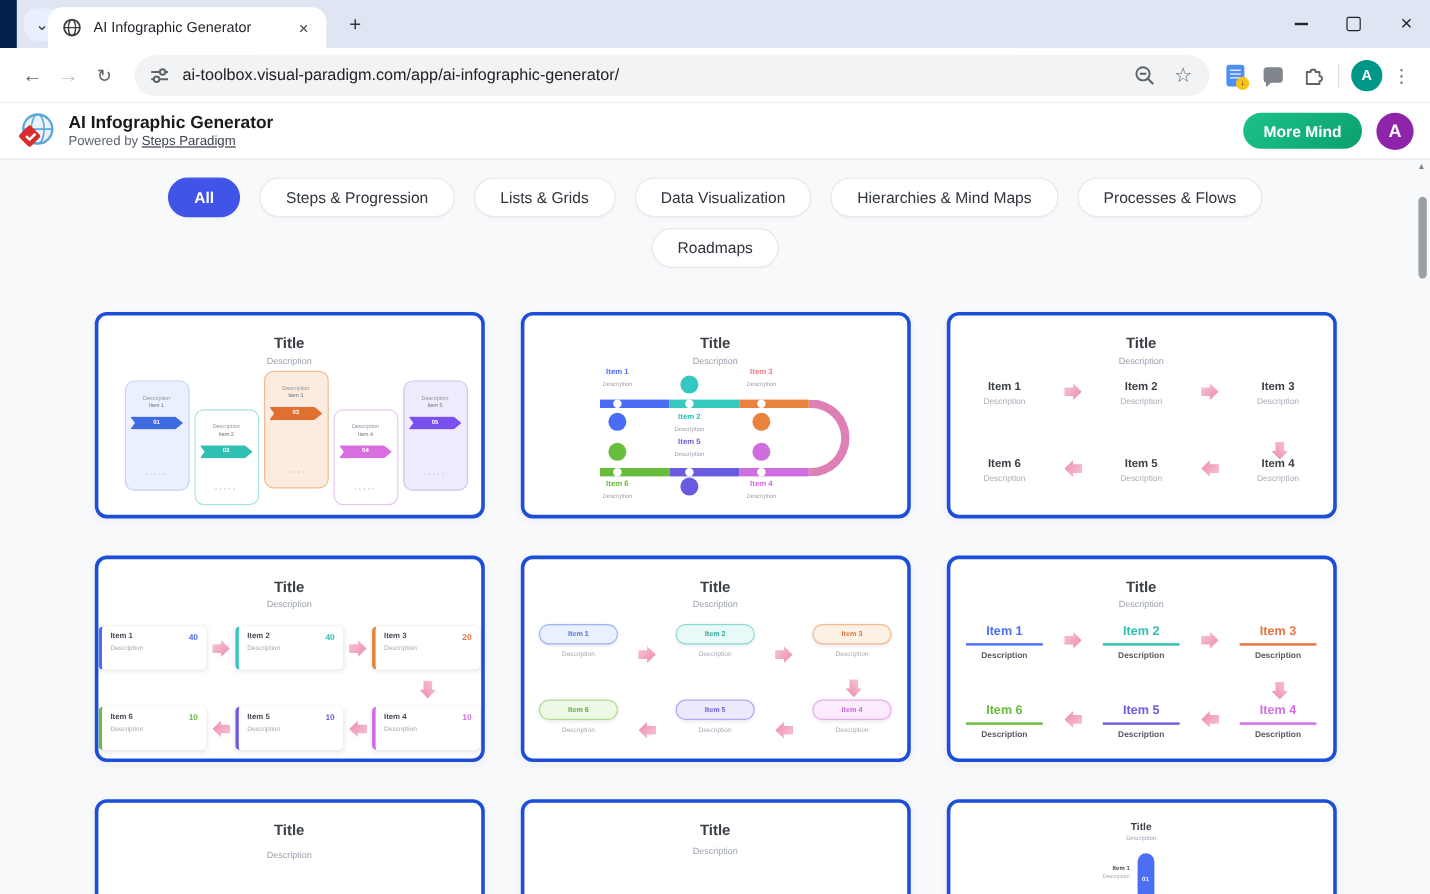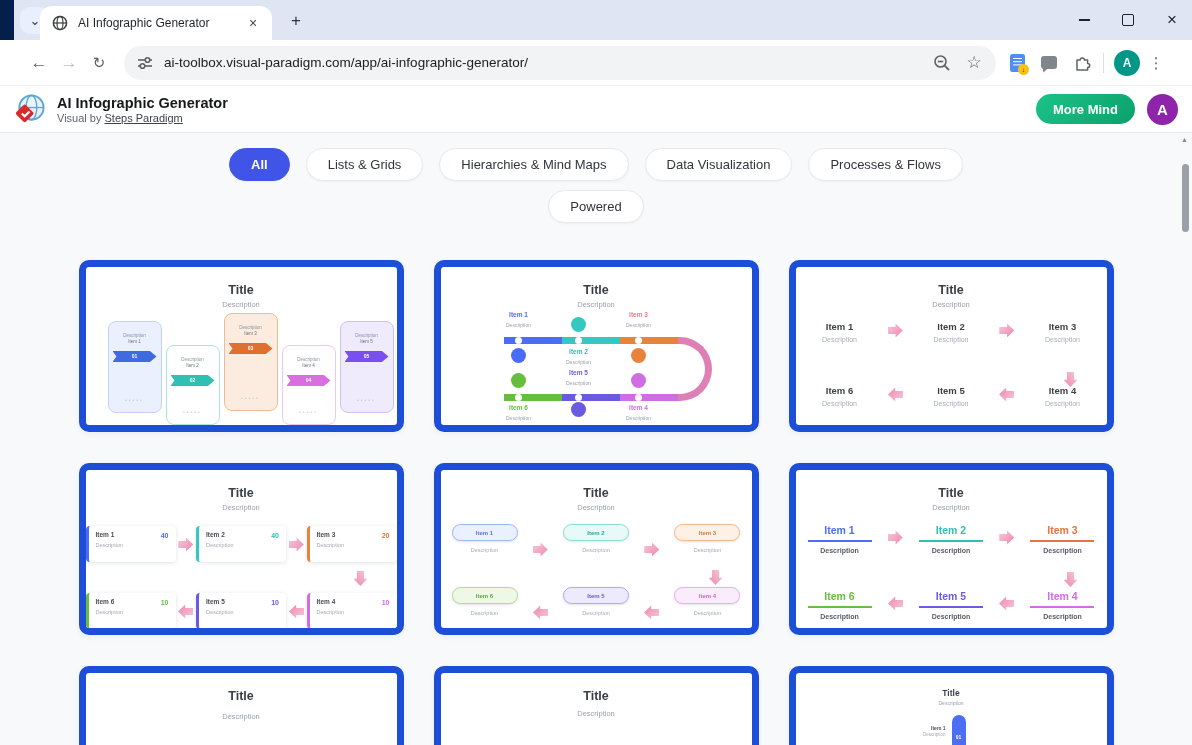--- a/index.html
+++ b/index.html
@@ -18,21 +18,21 @@
   .newtab { position:absolute; left:284px; top:9px; width:24px; height:24px; display:flex; align-items:center; justify-content:center; color:#30343a; font-size:17px; }
   .newtab::before { content:"+"; }
   .wincontrols { position:absolute; right:14px; top:0; height:40px; display:flex; align-items:center; gap:32px; }
   .wc { width:12px; height:12px; display:flex; align-items:center; justify-content:center; color:#1f2328; }
   .wc-min::before { content:""; width:11px; height:1.4px; background:#1f2328; display:block; }
   .wc-max::before { content:""; width:10px; height:10px; border:1.4px solid #1f2328; border-radius:2px; display:block; }
   .wc-close { font-size:17px; }
   .wc-close::before { content:"×"; }
 
   
-  .toolbar { height:45px; background:#fff; display:flex; align-items:center; padding:0 24px; }
+  .toolbar { height:45px; background:#fff; display:flex; align-items:center; padding:0 12px; }
   .navbtn { width:30px; height:30px; display:flex; align-items:center; justify-content:center; font-size:17px; color:#5f6368; flex:0 0 auto; }
   .navbtn.disabled { color:#bdc1c6; }
   .i-back::before { content:"←"; }
   .i-fwd::before { content:"→"; }
   .i-reload::before { content:"↻"; font-size:15px; }
   .urlpill { flex:1; height:34px; margin:0 8px 0 10px; background:#f1f3f4; border-radius:17px; display:flex; align-items:center; padding:0 12px; min-width:0; }
   .siteinfo { width:18px; height:18px; flex:0 0 18px; }
   .urltext { margin-left:10px; font-size:13.5px; color:#202124; white-space:nowrap; overflow:hidden; flex:1; }
   .pill-ic { width:20px; height:20px; flex:0 0 20px; margin-left:12px; display:flex; align-items:center; justify-content:center; color:#5f6368; }
   .i-star::before { content:"☆"; font-size:17px; }
@@ -64,21 +64,21 @@
   .sb-up { position:absolute; top:3px; left:3px; color:#7f868c; font-size:7px; }
   .sb-up::before { content:"▲"; }
   .sb-thumb { position:absolute; top:31px; left:4px; width:7px; height:68px; background:#9aa0a6; border-radius:4px; }
 
   .chips { display:flex; justify-content:center; align-items:center; gap:16px; padding-top:15px; }
   .chips.row2 { padding-top:9px; }
   .chip { height:33px; border-radius:17px; background:#fff; border:1px solid #e7e9ee; display:inline-flex; align-items:center; padding:0 21px; font-size:13px; color:#30353d; box-shadow:0 1px 2px rgba(20,30,60,.04); white-space:nowrap; }
   .chip.active { background:#4154e8; border-color:#4154e8; color:#fff; font-weight:700; }
 
   .cards { display:grid; grid-template-columns:repeat(3,325px); gap:31px 30px; justify-content:center; margin-top:37px; }
-  .card { position:relative; width:325px; height:172px; background:#fff; border:7px solid #1d4ed8; border-radius:10px; box-shadow:0 2px 6px rgba(30,40,90,.05); overflow:hidden; }
+  .card { position:relative; width:325px; height:172px; background:#fff; border:3px solid #1d4ed8; border-radius:10px; box-shadow:0 2px 6px rgba(30,40,90,.05); overflow:hidden; }
   .card-title { margin-top:16px; text-align:center; font-size:12.5px; font-weight:700; color:#3a3f46; }
   .card-desc { margin-top:3px; text-align:center; font-size:7.5px; color:#9aa1ad; }
   .stage { position:absolute; left:0; right:0; top:42px; bottom:0; }
 
   
   .t-blue{color:#4c6ef5}.t-teal{color:#2fbfb3}.t-orange{color:#e8743f}.t-green{color:#67bd3e}
   .t-indigo{color:#6f5be0}.t-magenta{color:#d36ce6}.t-salmon{color:#ee7a86}
   .b-blue{background:#4a6cf7}.b-teal{background:#35c8c0}.b-orange{background:#e8823c}
   .b-green{background:#67bd3c}.b-indigo{background:#6a5ae0}.b-magenta{background:#cf6ee0}
 
@@ -207,39 +207,40 @@
   <svg class="vp-logo" viewBox="0 0 34 34">
     <circle cx="18" cy="15" r="12.5" fill="#e8f3fb" stroke="#5aa7d8" stroke-width="2"></circle>
     <ellipse cx="18" cy="15" rx="5.5" ry="12.5" fill="none" stroke="#5aa7d8" stroke-width="1.4"></ellipse>
     <line x1="5.5" y1="15" x2="30.5" y2="15" stroke="#5aa7d8" stroke-width="1.4"></line>
     <rect x="4" y="14" width="14" height="14" rx="2" transform="rotate(45 11 21)" fill="#d92b2b"></rect>
     <path d="M8 21 l3 3 l5 -5" fill="none" stroke="#fff" stroke-width="2.2"></path>
   </svg>
   <div class="app-titles">
     <div class="app-title">AI Infographic Generator</div>
     <div class="app-sub">
-      <span>Visual by</span>
+      <span>Powered by</span>
       <a href="#">Steps Paradigm</a>
     </div>
   </div>
   <button class="moreapps">More Mind</button>
   <div class="app-avatar">A</div>
 </div>
 
 <div class="content">
 
   <div class="chips">
     <span class="chip active">All</span>
+    <span class="chip">Steps &amp; Progression</span>
     <span class="chip">Lists &amp; Grids</span>
+    <span class="chip">Data Visualization</span>
     <span class="chip">Hierarchies &amp; Mind Maps</span>
-    <span class="chip">Data Visualization</span>
     <span class="chip">Processes &amp; Flows</span>
   </div>
   <div class="chips row2">
-    <span class="chip">Powered</span>
+    <span class="chip">Roadmaps</span>
   </div>
 
   <div class="cards">
 
     <div class="card">
       <div class="card-title">Title</div>
       <div class="card-desc">Description</div>
       <div class="stage">
         <div class="pp pp1">
           <div class="pp-desc">Description</div>

